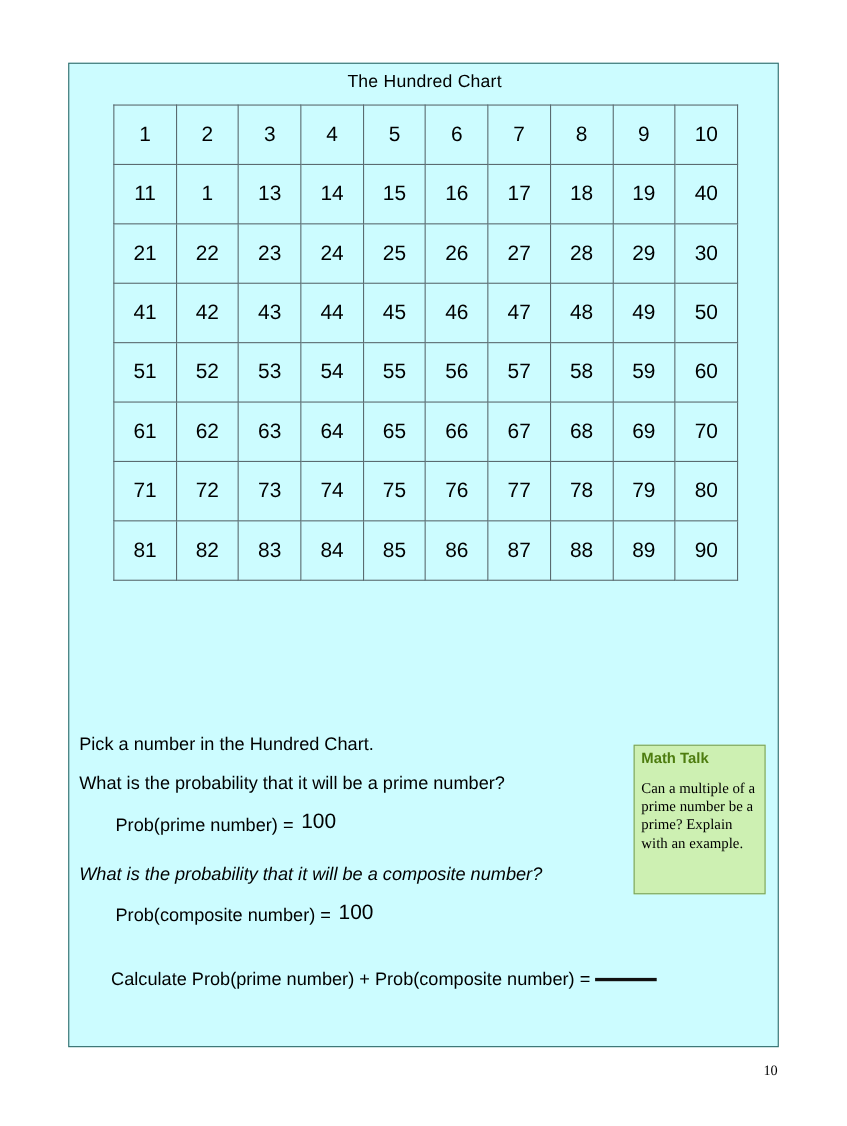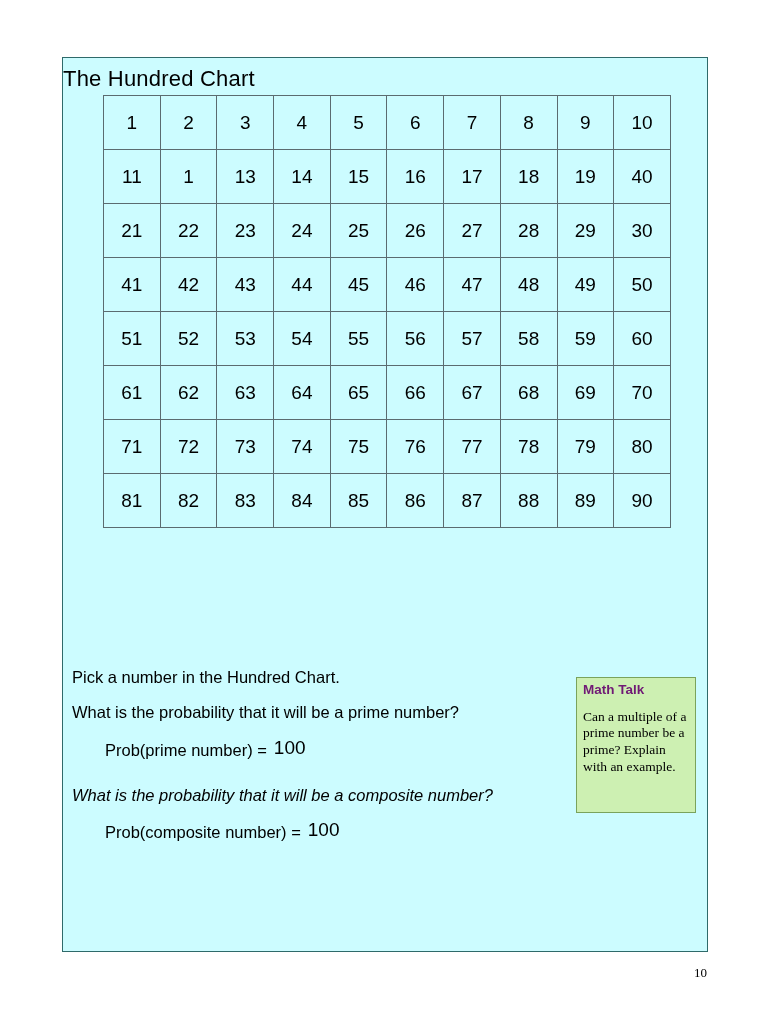--- a/index.html
+++ b/index.html
@@ -26,21 +26,22 @@
     border: 1px solid #2f6a6a;
     box-sizing: border-box;
   }
 
   
   #chart-title {
     position: absolute;
     left: 0;
     top: 8px;
     width: 646px;
-    font-size: 22px;
+    text-align: center;
+    font-size: 16px;
     color: #000000;
     letter-spacing: 0.2px;
   }
 
   
   #hundred-chart {
     position: absolute;
     left: 40px;
     top: 37px;
     width: 568px;
@@ -122,21 +123,21 @@
     height: 136px;
     background: #cdf0b2;
     border: 1px solid #7aa35c;
     box-sizing: border-box;
     padding: 4px 5px 0 6px;
   }
   #math-talk-title {
     font-family: "Liberation Sans", sans-serif;
     font-weight: bold;
     font-size: 13.5px;
-    color: #701a75;
+    color: #4d7c0f;
     line-height: 1.15;
   }
   #math-talk-body {
     font-family: "Liberation Serif", serif;
     font-size: 13.5px;
     color: #000;
     line-height: 1.25;
     margin-top: 11px;
   }
 
@@ -275,20 +276,23 @@
 
   <div class="frac-row" id="frac-composite">
     <span class="frac-label">Prob(composite number) =</span>
     <span class="fraction">
       <span class="frac-num"></span>
       <span class="frac-bar"></span>
       <span class="frac-den">100</span>
     </span>
   </div>
 
+  <div class="q-line" id="q-calculate">
+    <span>Calculate Prob(prime number) + Prob(composite number) =</span><span class="blank-line"></span>
+  </div>
 
 
   <div id="math-talk">
     <div id="math-talk-title">Math Talk</div>
     <div id="math-talk-body">Can a multiple of a prime number be a prime? Explain with an example.</div>
   </div>
 
 </div>
 
 <div id="page-number">10</div>

